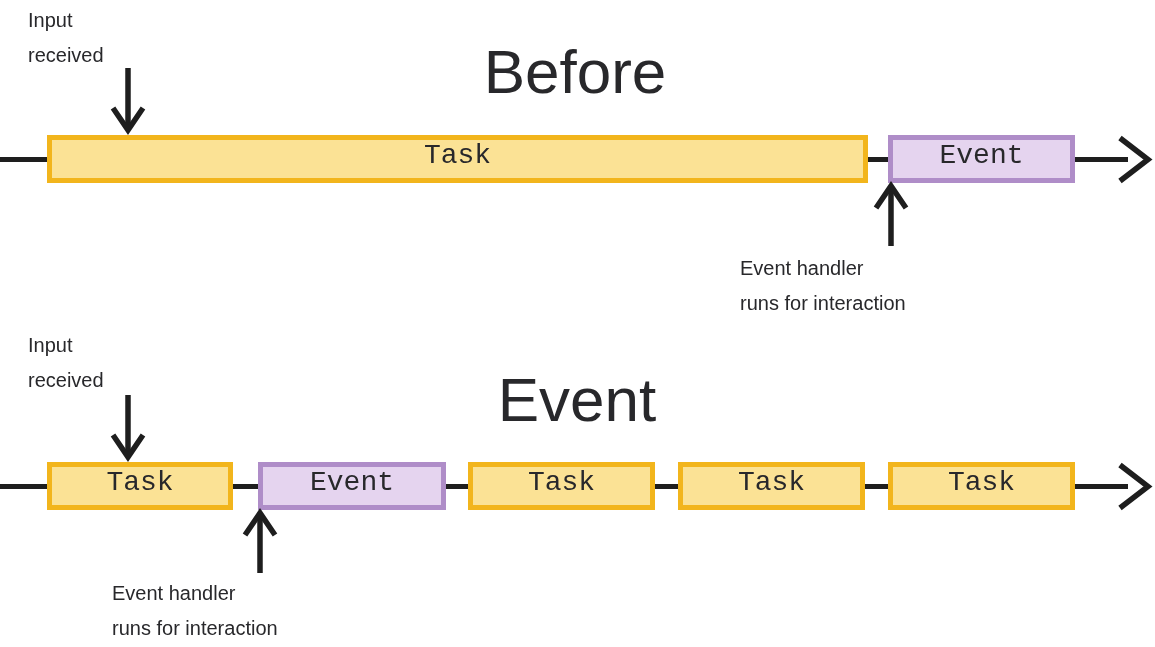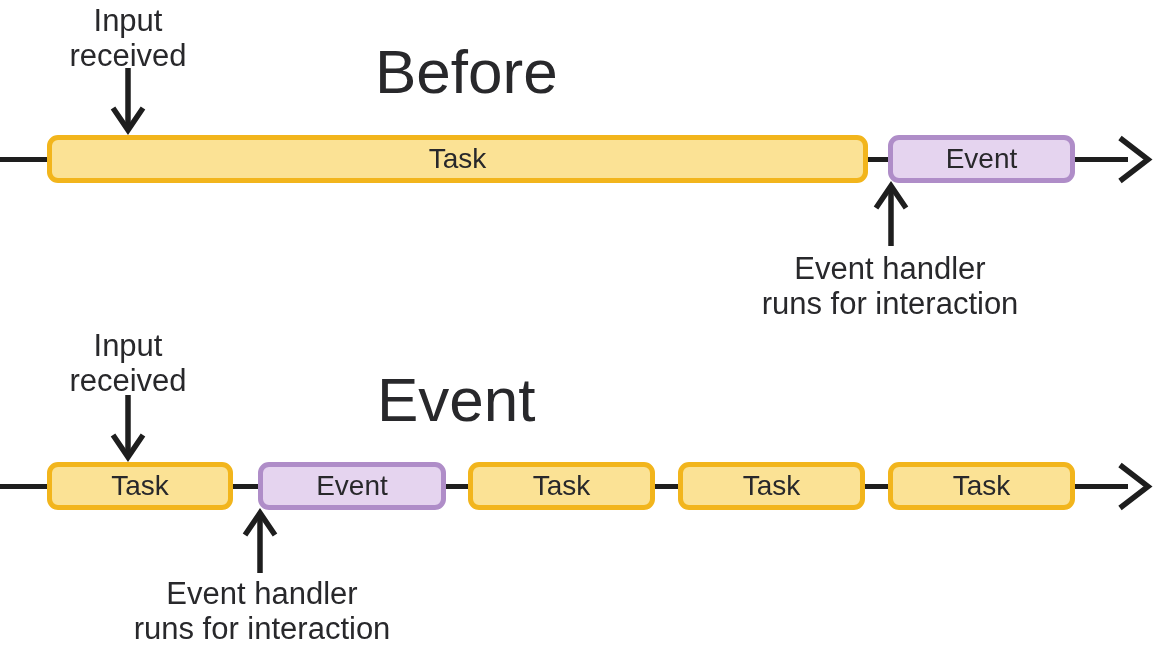--- a/index.html
+++ b/index.html
@@ -14,51 +14,51 @@
   .canvas{
     position:relative;
     width:1155px;height:647px;
     background:#ffffff;
     font-family:"Liberation Sans","DejaVu Sans",sans-serif;
     color:var(--text);
     overflow:hidden;
   }
   .annot{
     position:absolute;
-    text-align:center;
-    font-size:31px;
+    text-align:left;
+    font-size:20px;
     line-height:35px;
     white-space:pre-line;
     color:var(--text);
   }
   .title{
     position:absolute;
-    text-align:left;
+    text-align:center;
     font-size:62px;
     line-height:68px;
     color:var(--text);
     letter-spacing:0px;
   }
   .tl-line{
     position:absolute;
     height:5px;
     background:var(--line);
   }
   .box{
     position:absolute;
     height:48px;
     box-sizing:border-box;
     border:5px solid var(--task-border);
     background:var(--task-fill);
-    border-radius:11px;
+    border-radius:0;
     display:flex;
-    align-items:center;
     justify-content:center;
     font-size:28px;
     color:var(--text);
+    font-family:Liberation Mono, monospace;
   }
   .box.event{
     border-color:var(--event-border);
     background:var(--event-fill);
   }
   .arrow-svg{position:absolute;overflow:visible;}
   .arrow-svg polyline, .arrow-svg line{
     fill:none;
     stroke:var(--line);
     stroke-width:5.5;

